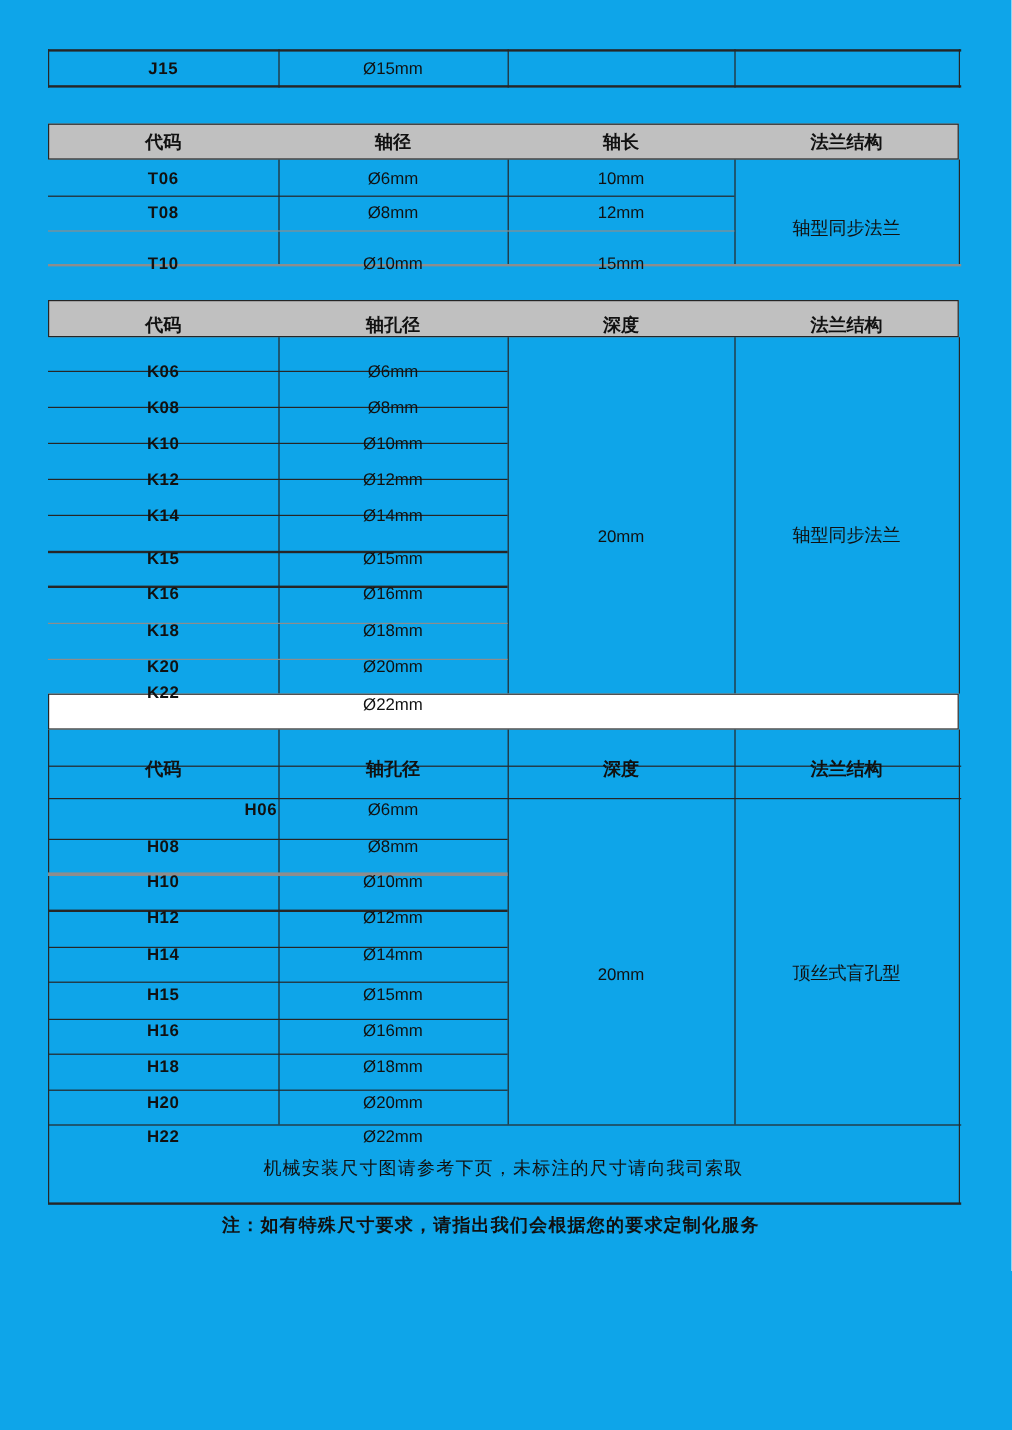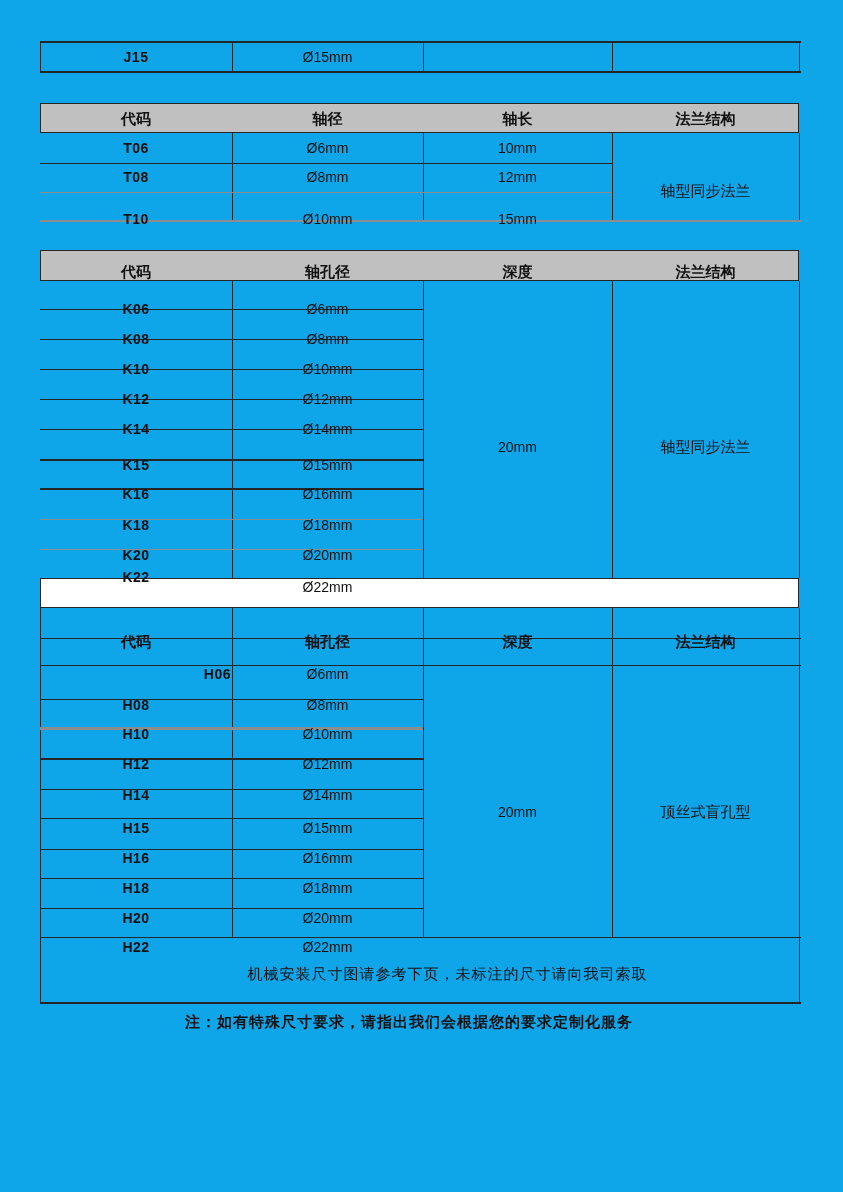--- a/index.html
+++ b/index.html
@@ -150,16 +150,16 @@
       <div class="cell t-code" style="left: 41px; top: 848px; width: 190px;">H16</div>
       <div class="cell t-val" style="left: 233px; top: 848px; width: 189px;">Ø16mm</div>
       <div class="cell t-code" style="left: 41px; top: 878px; width: 190px;">H18</div>
       <div class="cell t-val" style="left: 233px; top: 878px; width: 189px;">Ø18mm</div>
       <div class="cell t-code" style="left: 41px; top: 908px; width: 190px;">H20</div>
       <div class="cell t-val" style="left: 233px; top: 908px; width: 189px;">Ø20mm</div>
       <div class="cell t-val" style="left: 424px; top: 802px; width: 187px;">20mm</div>
       <div class="cell t-cjk" style="left: 613px; top: 802px; width: 185px;">顶丝式盲孔型</div>
       <div class="cell t-code" style="left: 41px; top: 937px; width: 190px;">H22</div>
       <div class="cell t-val" style="left: 233px; top: 937px; width: 189px;">Ø22mm</div>
-      <div class="cell note" style="left: 40px; top: 964px; width: 759px; margin-left: 28px;">机械安装尺寸图请参考下页，未标注的尺寸请向我司索取</div>
+      <div class="cell note" style="left: 40px; top: 964px; width: 759px;">机械安装尺寸图请参考下页，未标注的尺寸请向我司索取</div>
     </div>
   <div class="footnote">注：如有特殊尺寸要求，请指出我们会根据您的要求定制化服务</div>
 </div>
 
 </body></html>

